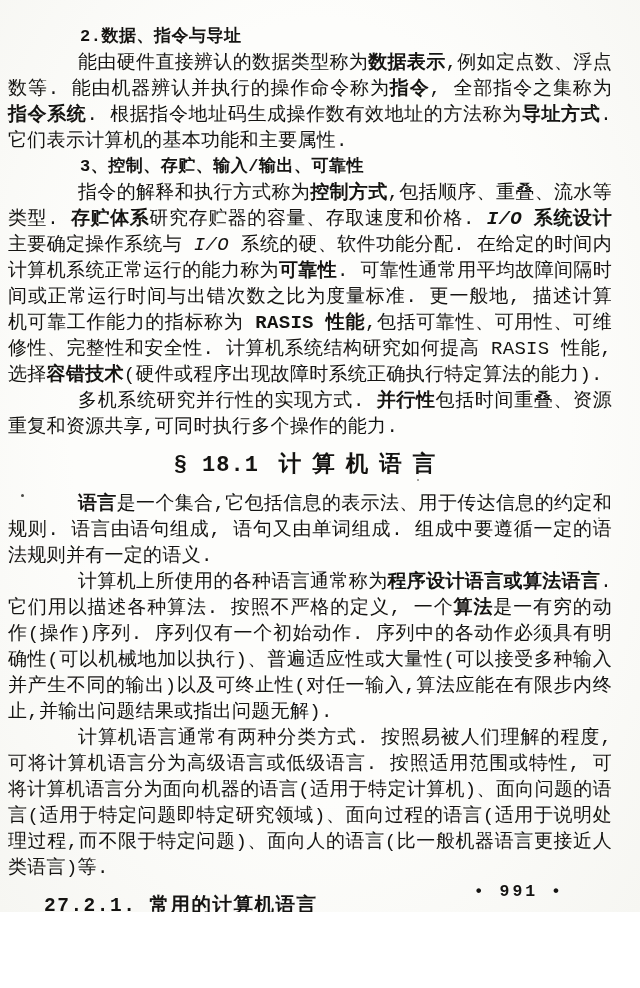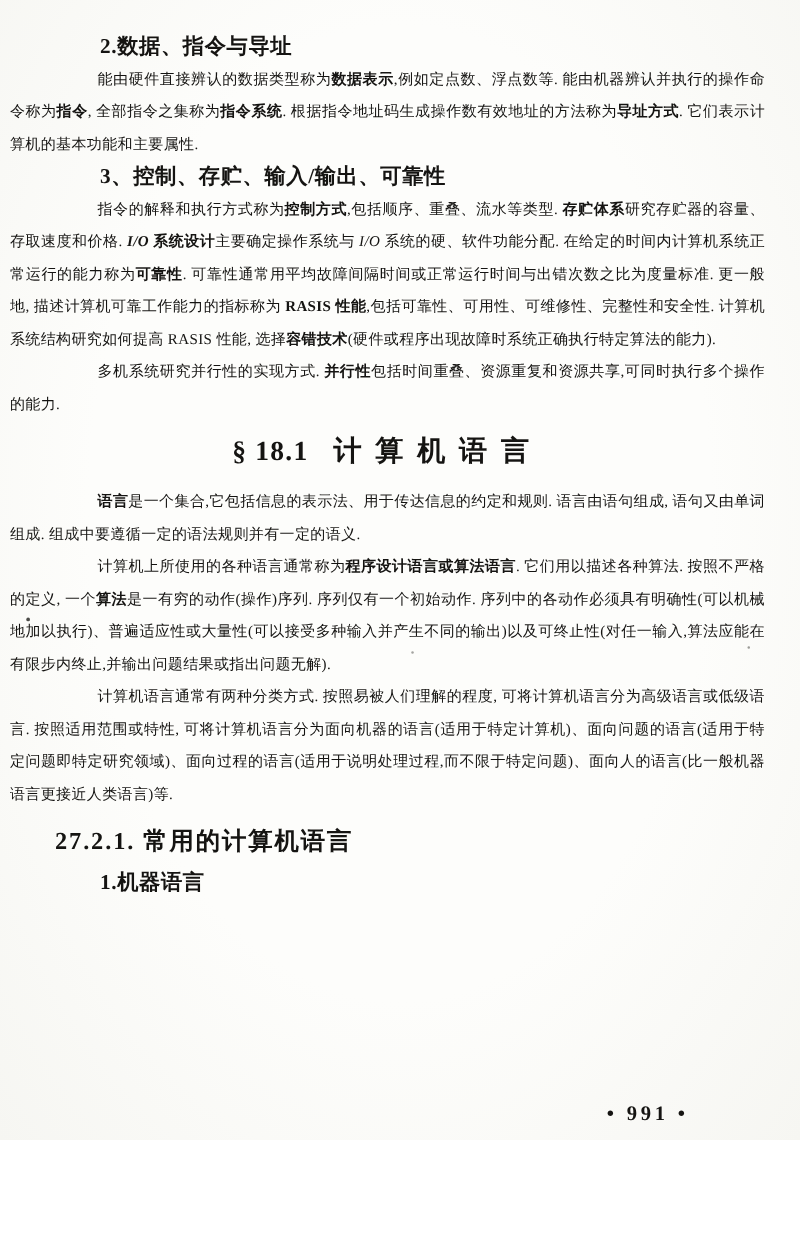--- a/index.html
+++ b/index.html
@@ -4,35 +4,35 @@
 <style>
   html, body { margin: 0; padding: 0; background: #ffffff; }
 
   .page {
     position: relative;
     width: 640px;
     height: 912px;
     overflow: hidden;
     background: radial-gradient(ellipse at 50% 45%, #fdfdfb 55%, #f6f6f2 100%);
     color: #151412;
-    font-family: Liberation Serif, serif;
+    font-family: Liberation Mono, monospace;
     -webkit-font-smoothing: antialiased;
   }
 
   .content {
     position: absolute;
     left: 8px;
     top: 24px;
     width: 604px;
   }
 
   
   .para {
     margin: 0;
-    font-size: 12px;
+    font-size: 19px;
     line-height: 26px;
     text-align: justify;
     text-indent: 70px;
     letter-spacing: 0.3px;
   }
   .para span.b, .num-heading { font-weight: 700; }
   .para span.i { font-style: italic; }
 
   
   .num-heading {
@@ -71,21 +71,21 @@
     line-height: 25px;
     font-weight: 700;
     letter-spacing: 1.5px;
   }
 
   .item1-heading { margin-top: 7px; }
 
   
   .pagenum {
     position: absolute;
-    right: 89px;
+    right: 76px;
     bottom: 11px;
     font-weight: 700;
     font-size: 16.5px;
     letter-spacing: 3px;
     white-space: nowrap;
   }
 
   
   .speck {
     position: absolute;

